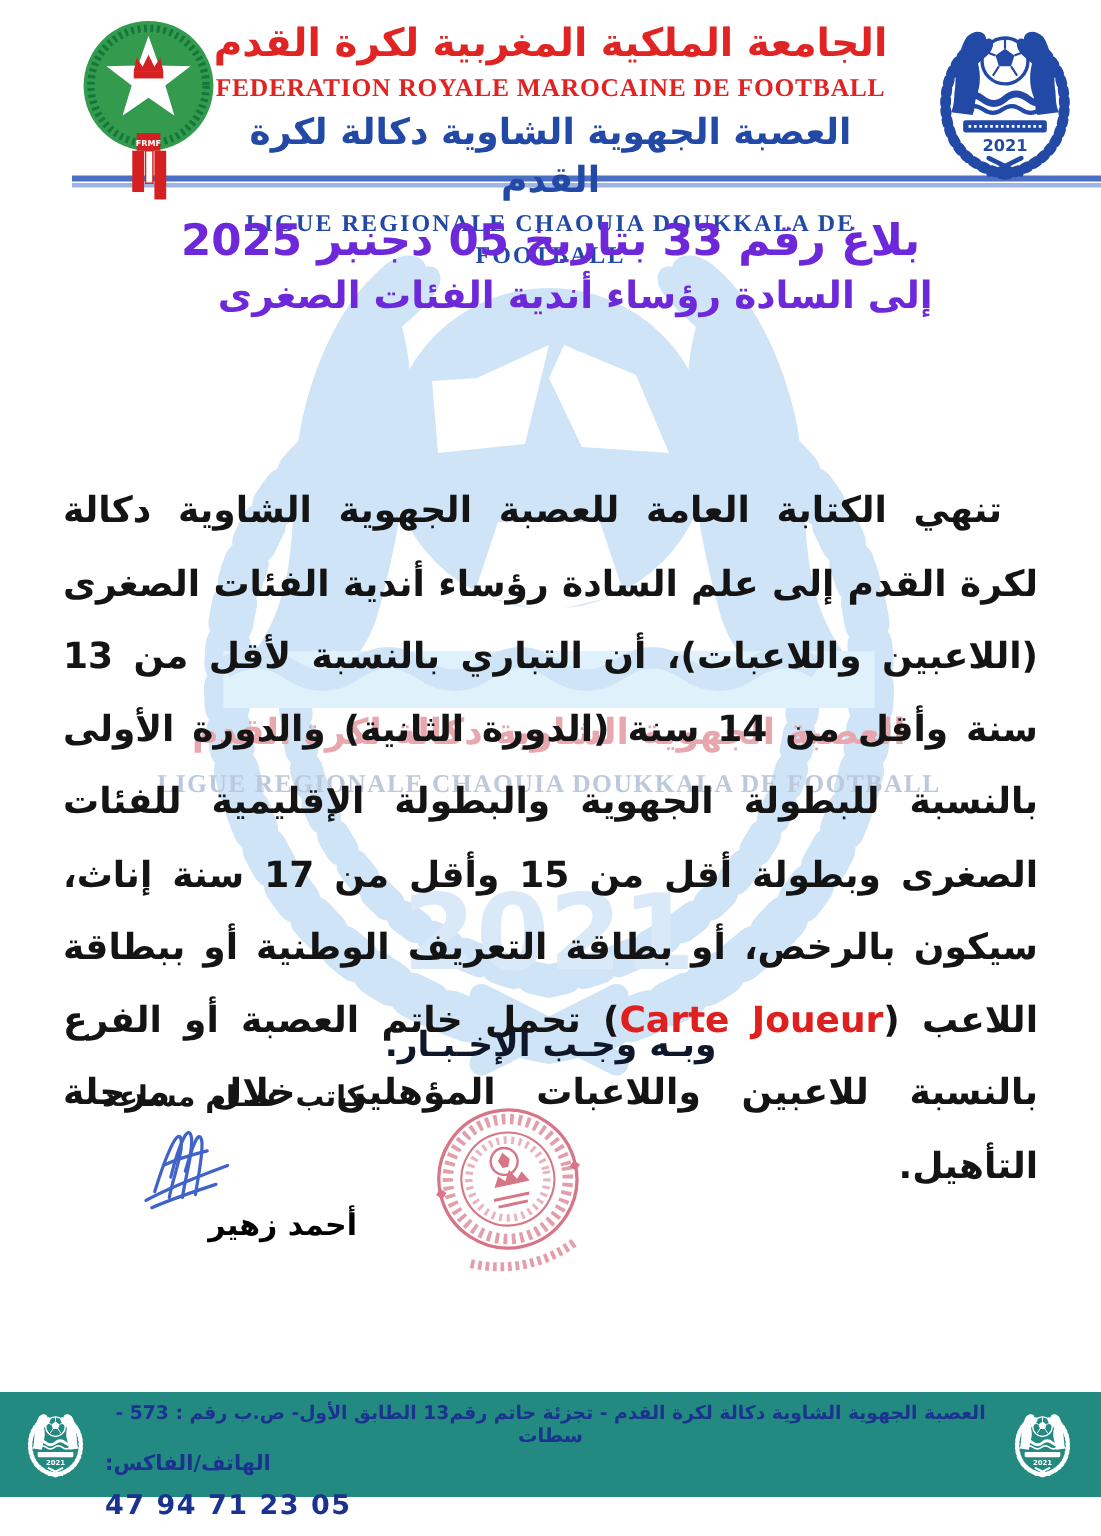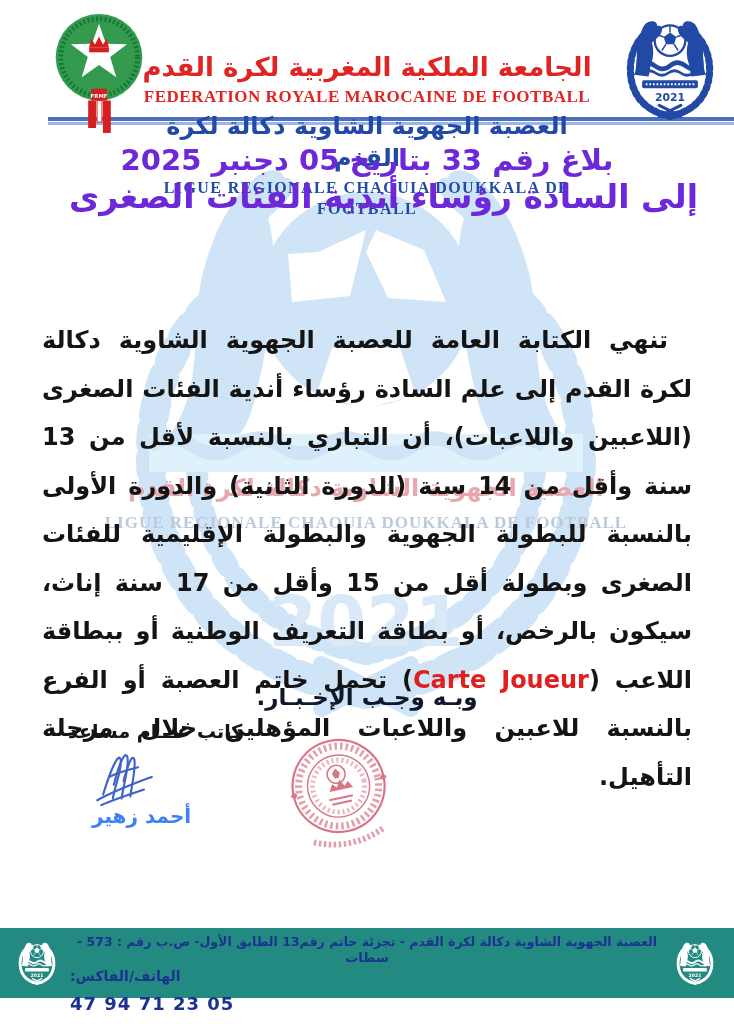--- a/index.html
+++ b/index.html
@@ -15,42 +15,42 @@
   html,body{margin:0;padding:0;background:#ffffff;}
   .page{
     position:relative;width:734px;height:1024px;margin:0 auto;
     background:#ffffff;overflow:hidden;
     font-family:"DejaVu Sans",sans-serif;color:#111;
   }
   
   .frmf-logo{position:absolute;left:40px;top:6px;width:118px;height:128px;z-index:3;}
   .league-logo-head{position:absolute;left:616px;top:10px;width:108px;height:117px;color:var(--league-blue);z-index:3;}
   .header-titles{position:absolute;left:130px;top:12px;width:474px;text-align:center;z-index:2;}
-  .h-ar1{font-size:26px;font-weight:bold;color:var(--federation-red);direction:rtl;line-height:34px;margin-top:38px;}
+  .h-ar1{font-size:26px;font-weight:bold;color:var(--federation-red);direction:rtl;line-height:34px;}
   .h-fr1{font-size:17px;font-weight:bold;color:var(--federation-red);font-family:"Liberation Serif",serif;letter-spacing:.5px;line-height:22px;margin-top:2px;}
   .h-ar2{font-size:24px;font-weight:bold;color:var(--league-blue);direction:rtl;line-height:32px;margin-top:2px;}
   .h-fr2{font-size:16px;font-weight:bold;color:var(--league-blue);font-family:"Liberation Serif",serif;letter-spacing:1.4px;line-height:21px;margin-top:3px;}
   .divider{position:absolute;left:48px;right:0;top:117px;height:4px;background:#4a6fc3;border-bottom:1px solid #fff;box-shadow:0 3px 0 #9db4e4;z-index:1;}
   
   .watermark{position:absolute;left:64px;top:134px;width:604px;height:586px;z-index:0;}
   
   .title-block{position:absolute;left:0;top:142px;width:100%;text-align:center;direction:rtl;font-weight:bold;color:#6d28d9;z-index:2;}
   .title-l1{font-size:29px;line-height:37px;}
-  .title-l2{font-size:33px;line-height:35px;padding-left:33px;}
+  .title-l2{font-size:25px;line-height:35px;padding-left:33px;}
   .body-text{
     position:absolute;left:42px;right:42px;top:316px;z-index:2;
     direction:rtl;text-align:justify;font-size:24px;font-weight:bold;
     line-height:48.5px;color:#141414;text-indent:24px;margin:0;
   }
   .carte{color:var(--highlight-red);}
   .closing{position:absolute;left:0;top:684px;width:100%;text-align:center;direction:rtl;font-size:23px;font-weight:bold;color:#0f172a;z-index:2;}
   
   .sign-role{position:absolute;left:68px;top:720px;width:185px;text-align:left;direction:rtl;font-size:19px;font-weight:bold;color:#151515;z-index:2;}
   .sign-scribble{position:absolute;left:88px;top:740px;width:110px;height:70px;z-index:2;color:var(--signature-ink);}
-  .sign-name{position:absolute;left:92px;top:804px;width:130px;text-align:left;direction:rtl;font-size:20px;font-weight:bold;color:#3b82f6;z-index:2;}
+  .sign-name{position:absolute;left:108px;top:804px;width:130px;text-align:right;direction:rtl;font-size:20px;font-weight:bold;color:#000000;z-index:2;}
   .stamp{position:absolute;left:283px;top:726px;width:112px;height:124px;transform:rotate(-12deg);opacity:.85;color:var(--stamp-pink);z-index:2;}
   
   .footer{position:absolute;left:0;top:928px;width:734px;height:70px;background:var(--footer-teal);z-index:2;}
   .footer-logo{position:absolute;top:7px;width:46px;height:56px;color:#ffffff;}
   .footer-logo.left{left:14px;}
   .footer-logo.right{left:672px;}
   .footer-text{position:absolute;left:70px;right:70px;top:5px;text-align:center;color:var(--footer-text-navy);font-weight:bold;}
   .f-line1{font-size:12.5px;line-height:17px;direction:rtl;white-space:nowrap;}
   .f-line2{font-size:13px;line-height:15px;direction:rtl;}
   .f-line3{display:flex;justify-content:center;align-items:baseline;gap:9px;margin-top:3px;flex-direction:column;}

